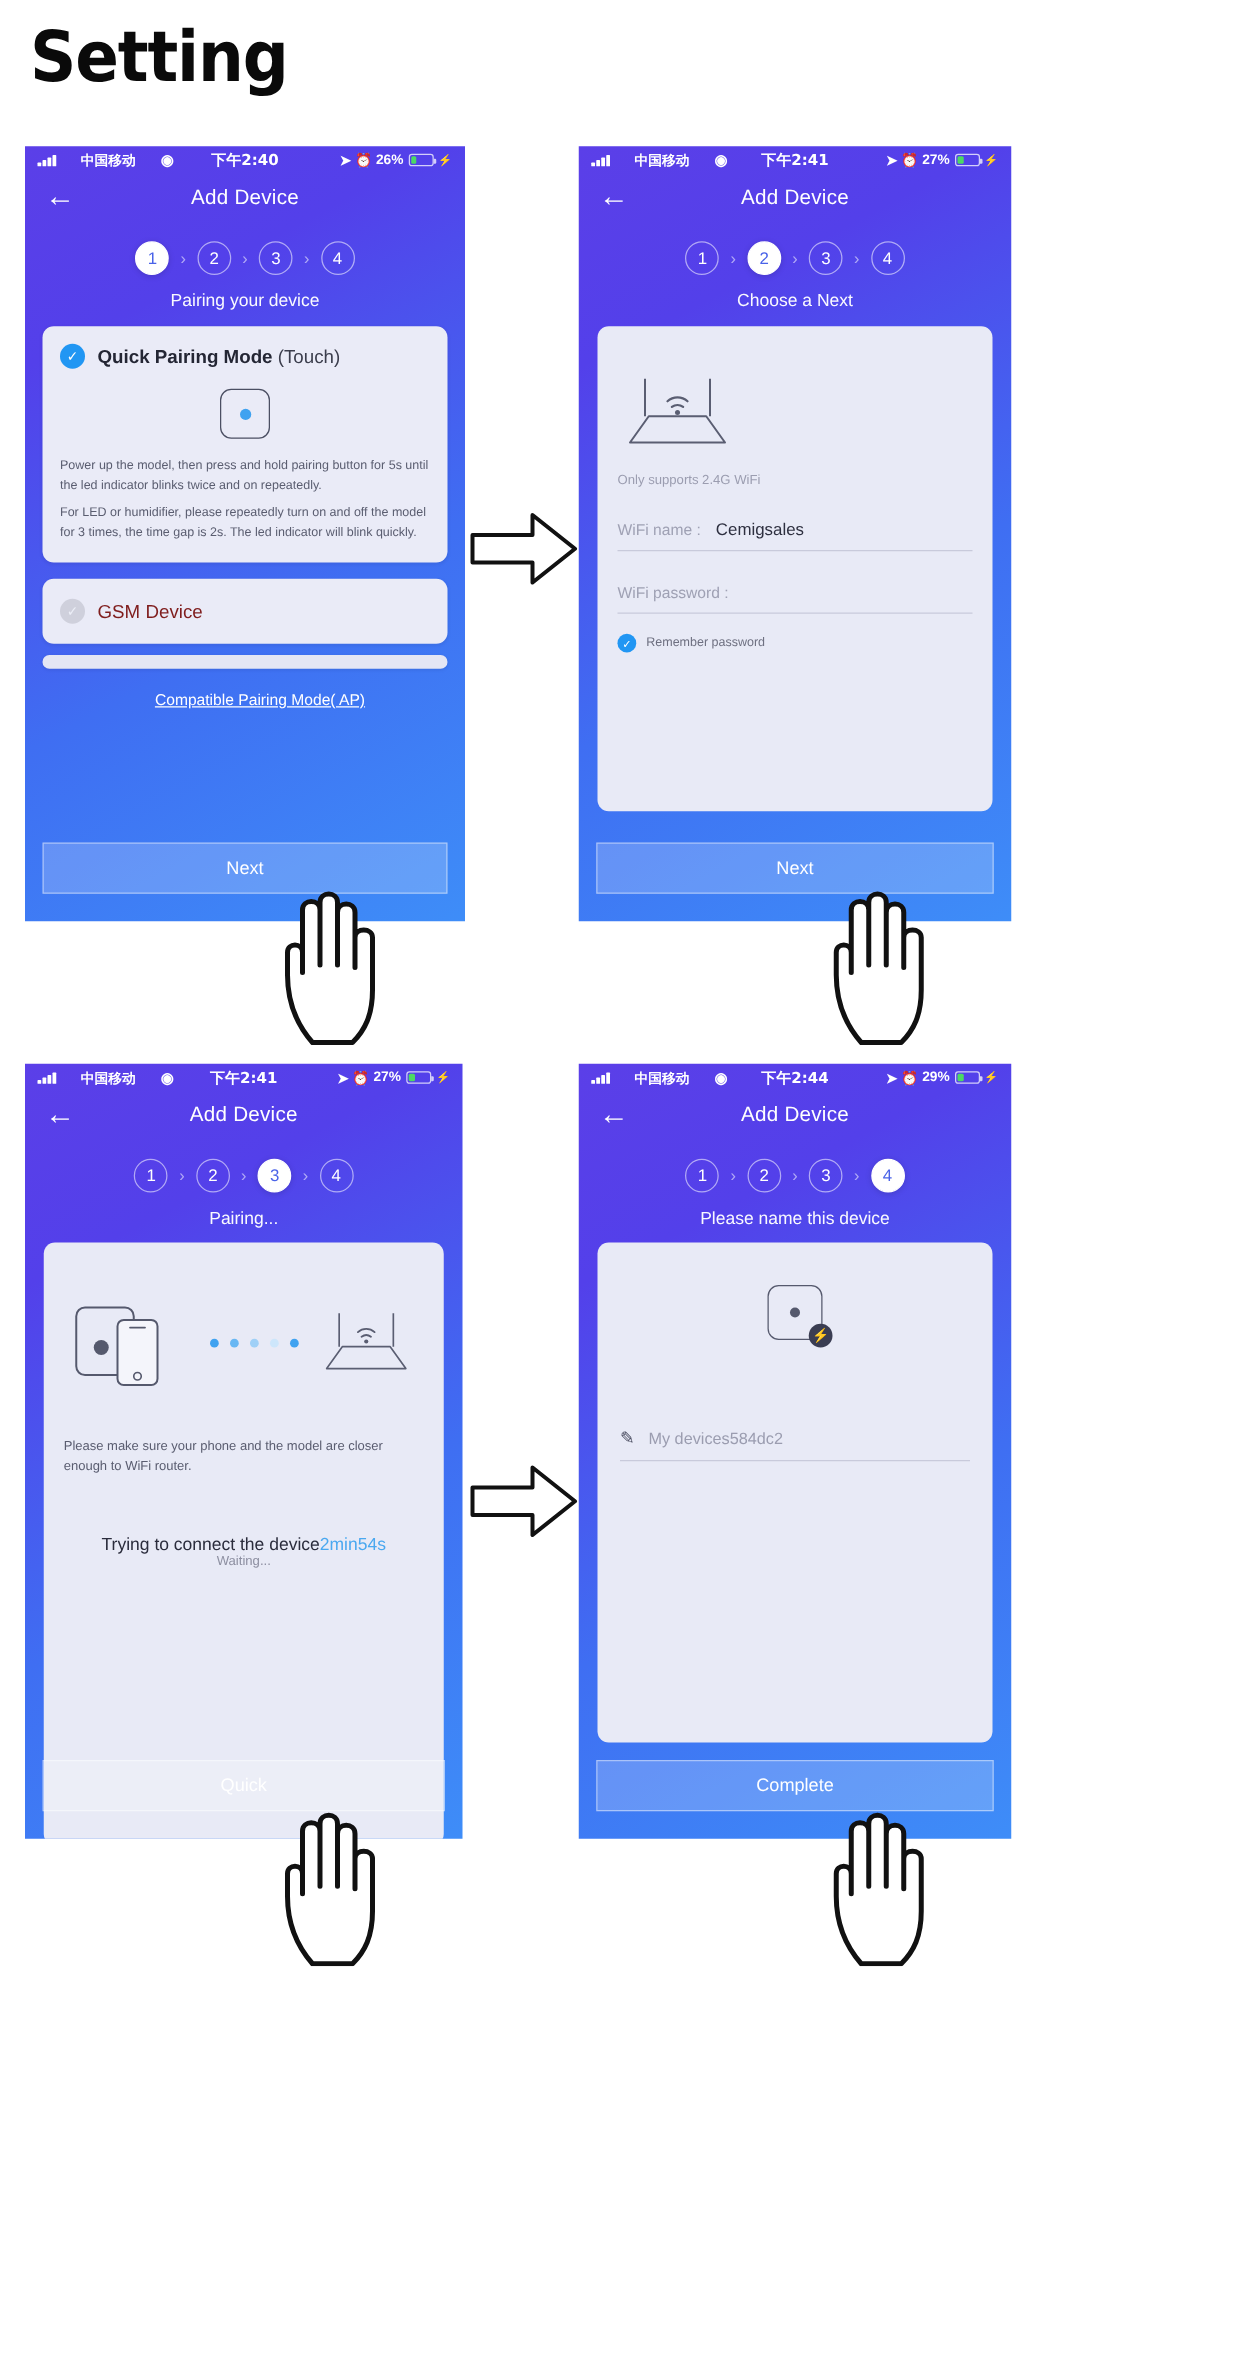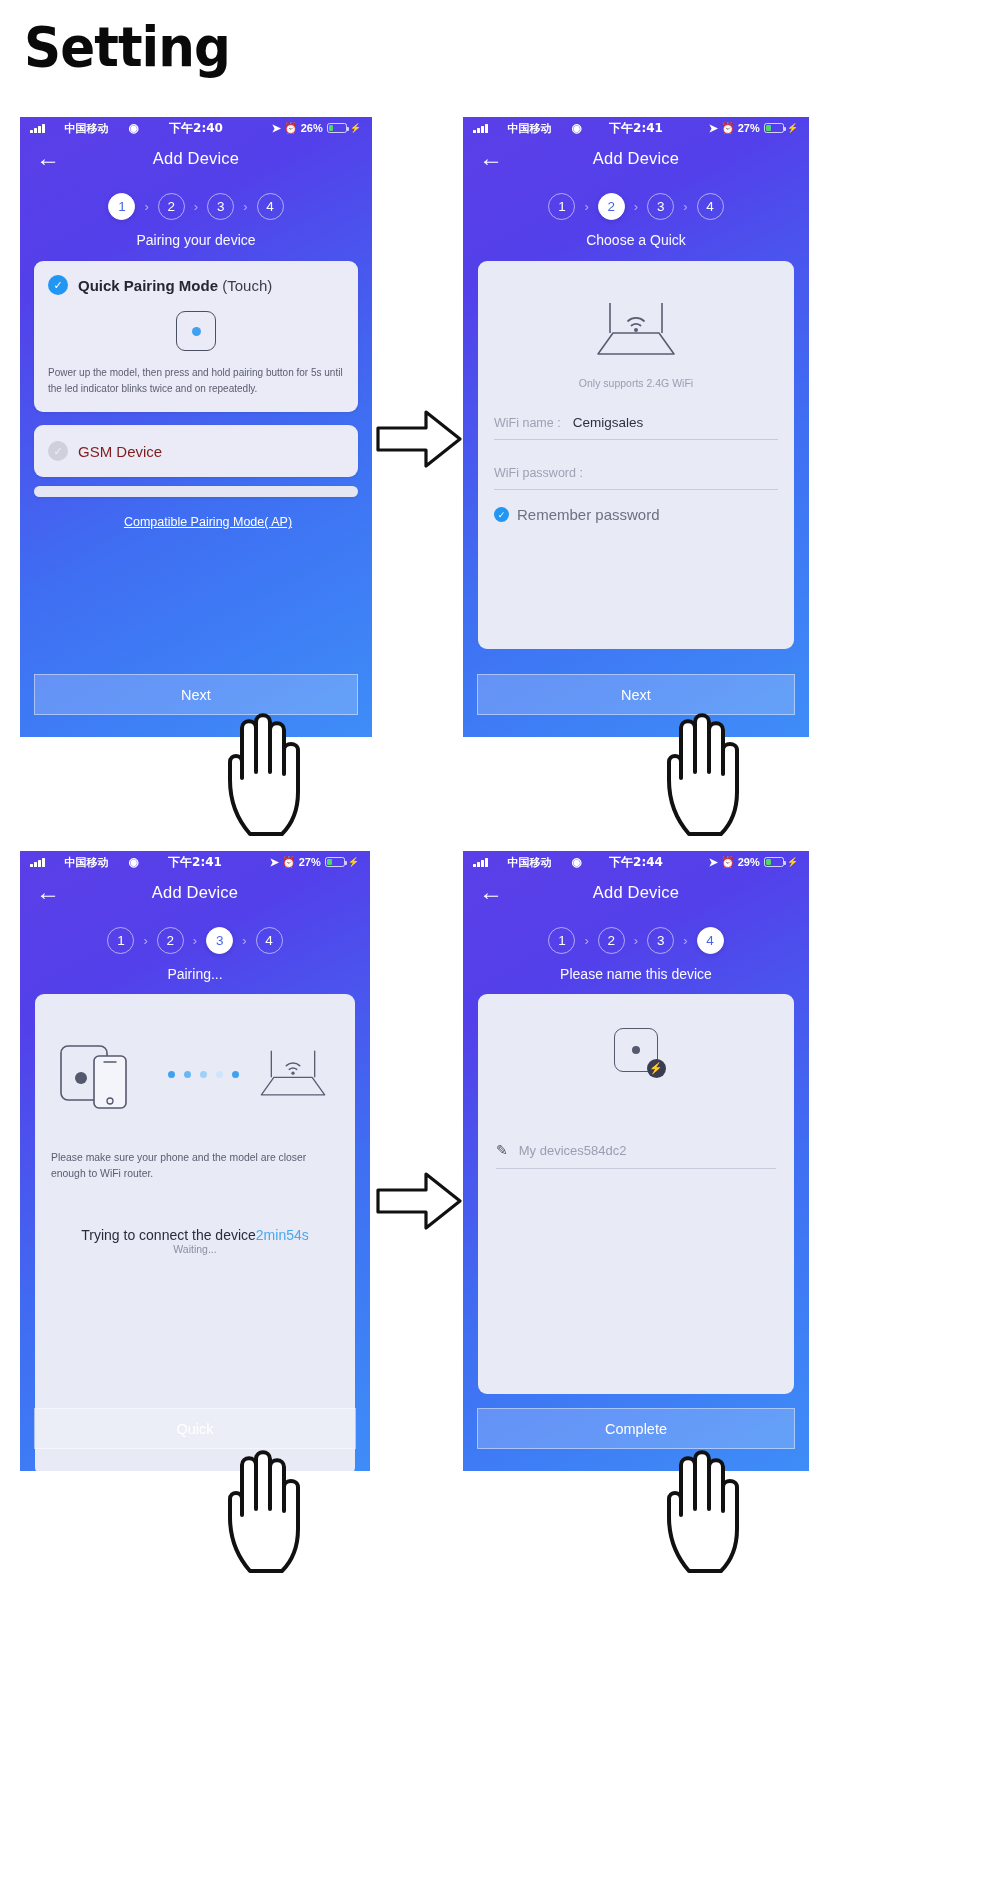--- a/index.html
+++ b/index.html
@@ -163,30 +163,30 @@
     font-size: 14.5px; color: #fff;
   }
 
   
   .wifi-card {
     background: #e8eaf6; border-radius: 9px;
     margin: 13px 15px 0 15px;
     padding: 20px 16px 16px 16px;
     height: 388px; position: relative;
   }
-  .router-wrap { text-align: center; padding-top: 16px; }
+  .router-wrap { text-align: left; padding-top: 16px; }
   .router-cap { font-size: 10.5px; color: #9b9db0; margin-top: 12px; }
   .field { margin-top: 26px; }
   .field-row { display: flex; align-items: baseline; gap: 12px; padding-bottom: 9px; }
   .field-label { font-size: 12.5px; color: #9fa1b4; }
   .field-value { font-size: 13.5px; color: #2e3040; }
   .field-line { height: 1px; background: #c8cadb; }
   .remember { display: flex; align-items: center; gap: 8px; margin-top: 16px; }
   .remember .check { width: 15px; height: 15px; font-size: 9px; }
-  .remember-label { font-size: 15px; color: #6e7081; }
+  .remember-label { font-size: 10px; color: #6e7081; }
 
   
   .pair-card {
     background: #e8eaf6; border-radius: 9px;
     margin: 12px 15px 0 15px;
     padding: 26px 16px 18px 16px;
     height: 482px; position: relative;
   }
   .pair-illus {
     display: flex; align-items: center; justify-content: space-between;
@@ -284,20 +284,21 @@
 
   <div class="card sel-head">
     <div class="sel-row">
       <span class="check">✓</span>
       <span class="sel-title"><span>Quick Pairing Mode</span><span class="light"> (Touch)</span></span>
     </div>
     <div class="device-box">
         <span class="device-dot"></span>
       </div>
     <div class="card-para">Power up the model, then press and hold pairing button for 5s until the led indicator blinks twice and on repeatedly.</div>
+    <div class="card-para">For LED or humidifier, please repeatedly turn on and off the model for 3 times, the time gap is 2s. The led indicator will blink quickly.</div>
   </div>
 
   <div class="card gsm">
     <div class="sel-row">
       <span class="check off">✓</span>
       <span class="gsm-label">GSM Device</span>
     </div>
   </div>
 
   <div class="card stub"></div>
@@ -338,21 +339,21 @@
 
   <div class="stepper">
     <span class="step">1</span>
     <span class="step-sep">›</span>
     <span class="step active">2</span>
     <span class="step-sep">›</span>
     <span class="step">3</span>
     <span class="step-sep">›</span>
     <span class="step">4</span>
   </div>
-  <div class="step-caption">Choose a Quick</div>
+  <div class="step-caption">Choose a Next</div>
 
   <div class="wifi-card">
     <div class="router-wrap">
       <svg width="96" height="64" viewBox="0 0 96 64">
         <line x1="22" y1="6" x2="22" y2="36" stroke="#5a5e72" stroke-width="1.6"></line>
         <line x1="74" y1="6" x2="74" y2="36" stroke="#5a5e72" stroke-width="1.6"></line>
         <path d="M25 36 L71 36 L86 57 L10 57 Z" fill="none" stroke="#5a5e72" stroke-width="1.6" stroke-linejoin="round"></path>
         <path d="M40 24 a12 12 0 0 1 16 0" fill="none" stroke="#5a5e72" stroke-width="1.8" stroke-linecap="round"></path>
         <path d="M43.5 28.5 a7.5 7.5 0 0 1 9 0" fill="none" stroke="#5a5e72" stroke-width="1.8" stroke-linecap="round"></path>
         <circle cx="48" cy="33" r="2" fill="#5a5e72"></circle>

